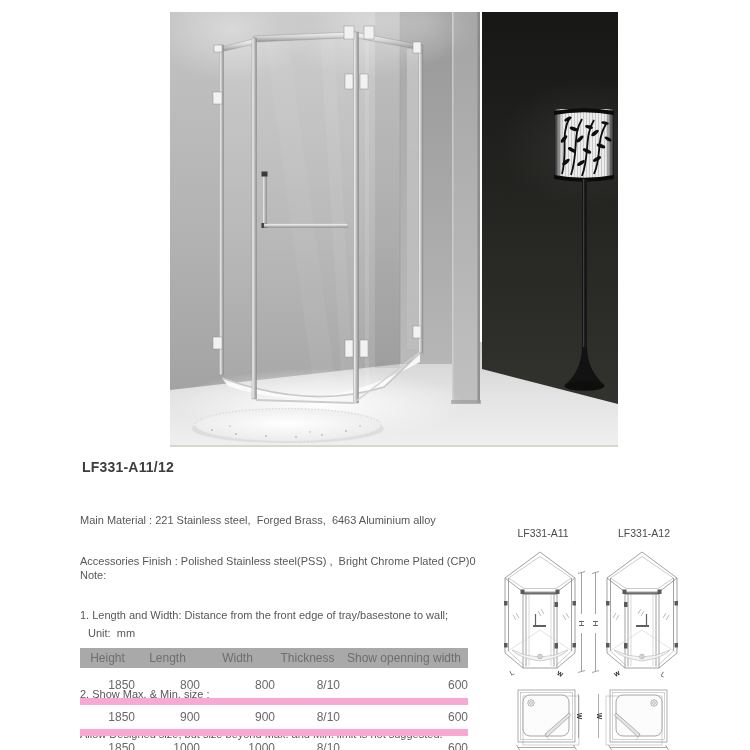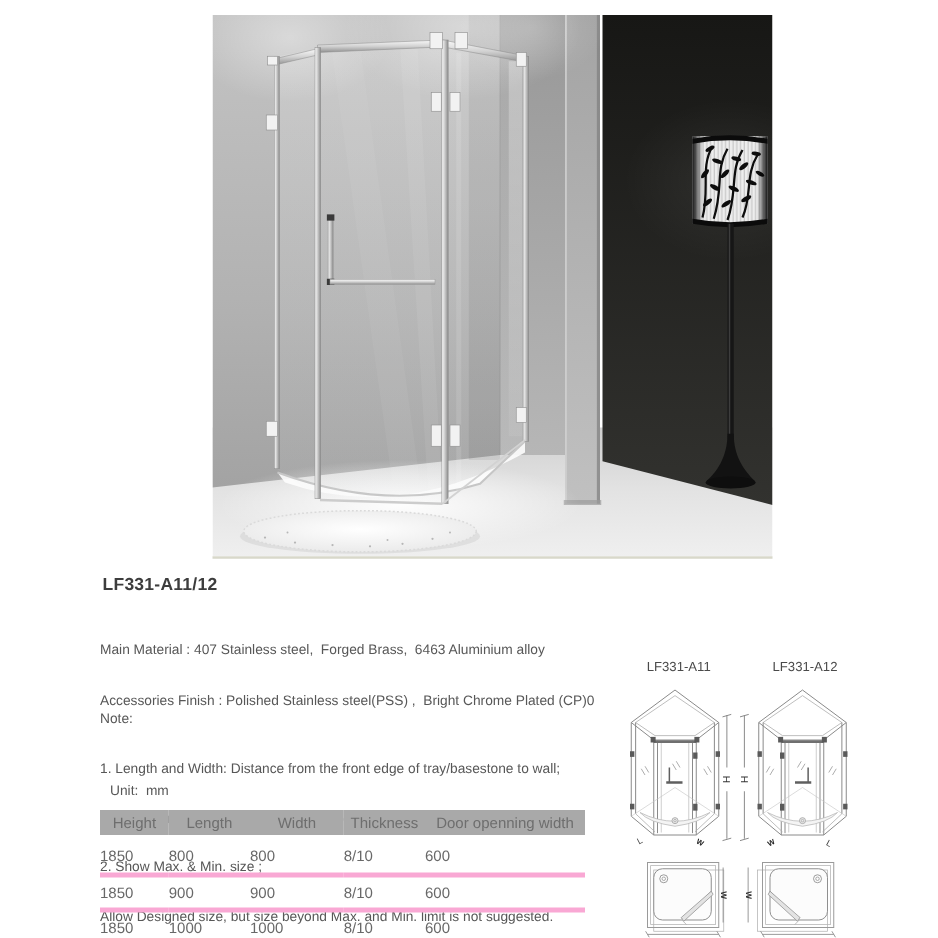--- a/index.html
+++ b/index.html
@@ -31,22 +31,22 @@
   table.sizes{
     position:absolute;left:80px;top:648px;width:388px;
     border-collapse:collapse;table-layout:fixed;
     font-size:12px;color:#686868;
   }
   table.sizes th{
     background:#a9a9a9;color:#6e6e6e;font-weight:normal;
     height:20px;padding:0;text-align:center;font-size:12px;
   }
   table.sizes td{
-    text-align:left;height:24px;padding:0;
-    border-bottom:4px solid #f9a8d4;
+    text-align:right;height:24px;padding:0;
+    border-bottom:7px solid #f9a8d4;
   }
   table.sizes tbody tr:first-child td{height:27px;padding-top:3px;}
   .c1{width:55px}.c2{width:65px}.c3{width:75px}.c4{width:65px}.c5{width:128px}
   .diagrams{position:absolute;left:497px;top:500px;width:253px;height:250px;margin-top:20px;}
   .diagrams svg{display:block;}
 </style>
 </head>
 <body>
 
 <div class="photo">
@@ -234,21 +234,21 @@
 
     <path d="M86,388 L184,391" stroke="#cccccc" stroke-width="2" fill="none"></path>
     <path d="M184,391 L250,340" stroke="#d2d2d2" stroke-width="1.5" fill="none"></path>
   </g>
 </svg>
 </div>
 
 <div class="title">LF331-A11/12</div>
 
 <div class="specs">
-  <div>Main Material : 407 Stainless steel,  Forged Brass,  6463 Aluminium alloy</div>
+  <div>Main Material : 221 Stainless steel,  Forged Brass,  6463 Aluminium alloy</div>
   <div>Accessories Finish : Polished Stainless steel(PSS) ,  Bright Chrome Plated (CP)0</div>
 </div>
 
 <div class="note">
   <div>Note:</div>
   <div>1. Length and Width: Distance from the front edge of tray/basestone to wall;</div>
   <div> Height: Vertical distance from the tray/basestone to the top of glass.</div>
   <div>2. Show Max. &amp; Min. size ;</div>
   <div>Allow Designed size, but size beyond Max. and Min. limit is not suggested.</div>
 </div>
@@ -262,21 +262,21 @@
       <col class="c3">
       <col class="c4">
       <col class="c5">
     </colgroup>
   <thead>
     <tr>
       <th>Height</th>
       <th>Length</th>
       <th>Width</th>
       <th>Thickness</th>
-      <th>Door openning width</th>
+      <th>Show openning width</th>
     </tr>
   </thead>
   <tbody>
     <tr>
       <td>1850</td>
       <td>800</td>
       <td>800</td>
       <td>8/10</td>
       <td>600</td>
     </tr>

